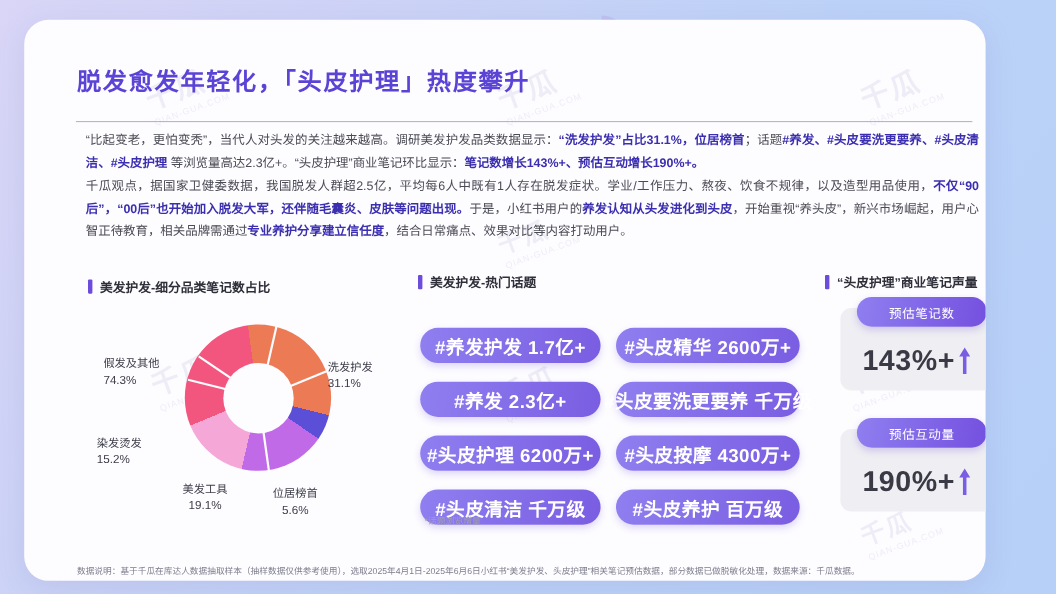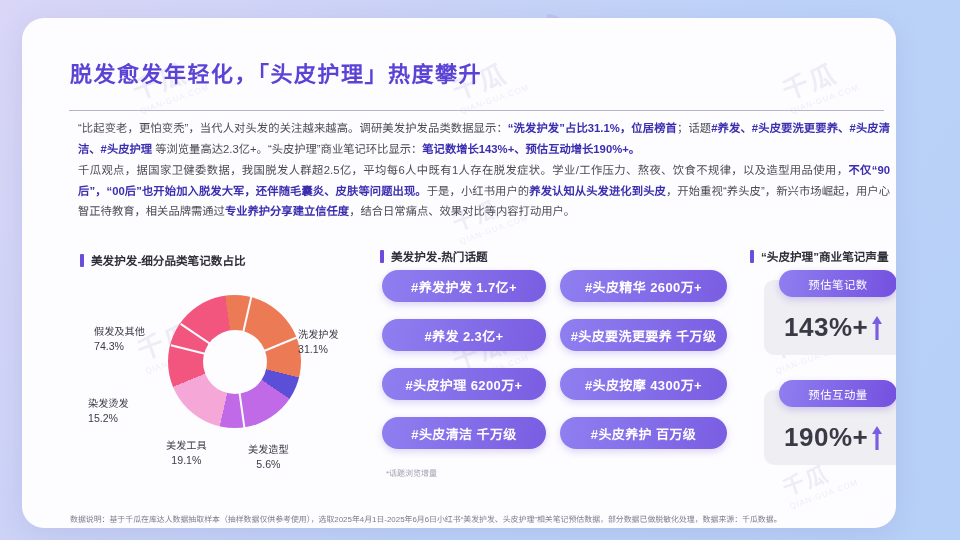--- a/index.html
+++ b/index.html
@@ -185,28 +185,29 @@
     top: 252px;
     width: 345px;
     height: 195px;
   }
   .tag {
     position: absolute;
     height: 32px;
     border-radius: 17px;
     background: linear-gradient(100deg, #8f7ff0 0%, #7a5de2 100%);
     color: #ffffff;
-    font-size: 13px;
+    font-size: 17px;
     font-weight: 700;
     display: flex;
     align-items: center;
     justify-content: center;
     letter-spacing: .4px;
     box-shadow: 0 3px 7px rgba(110, 80, 215, .22);
     white-space: nowrap;
+    margin-top: 28px;
   }
   .tag-0 { left: 0;   top: 0;   width: 164px; }
   .tag-1 { left: 178px; top: 0;   width: 167px; }
   .tag-2 { left: 0;   top: 49px; width: 164px; }
   .tag-3 { left: 178px; top: 49px; width: 167px; }
   .tag-4 { left: 0;   top: 98px; width: 164px; }
   .tag-5 { left: 178px; top: 98px; width: 167px; }
   .tag-6 { left: 0;   top: 147px; width: 164px; }
   .tag-7 { left: 178px; top: 147px; width: 167px; }
 
@@ -329,21 +330,21 @@
           <span class="slice-sep" style="transform: rotate(124.12deg) translateX(-0.8px);"></span>
           <span class="slice-sep" style="transform: rotate(192.88deg) translateX(-0.8px);"></span>
           <span class="slice-sep" style="transform: rotate(247.6deg) translateX(-0.8px);"></span>
         </div>
 
       <div class="d-label dl-xf">
         <span class="nm">洗发护发</span>
         <span class="pct">31.1%</span>
       </div>
       <div class="d-label dl-zx">
-        <span class="nm">美发造型</span>
+        <span class="nm">位居榜首</span>
         <span class="pct">5.6%</span>
       </div>
       <div class="d-label dl-gj">
         <span class="nm">美发工具</span>
         <span class="pct">19.1%</span>
       </div>
       <div class="d-label dl-rf">
         <span class="nm">染发烫发</span>
         <span class="pct">15.2%</span>
       </div>

